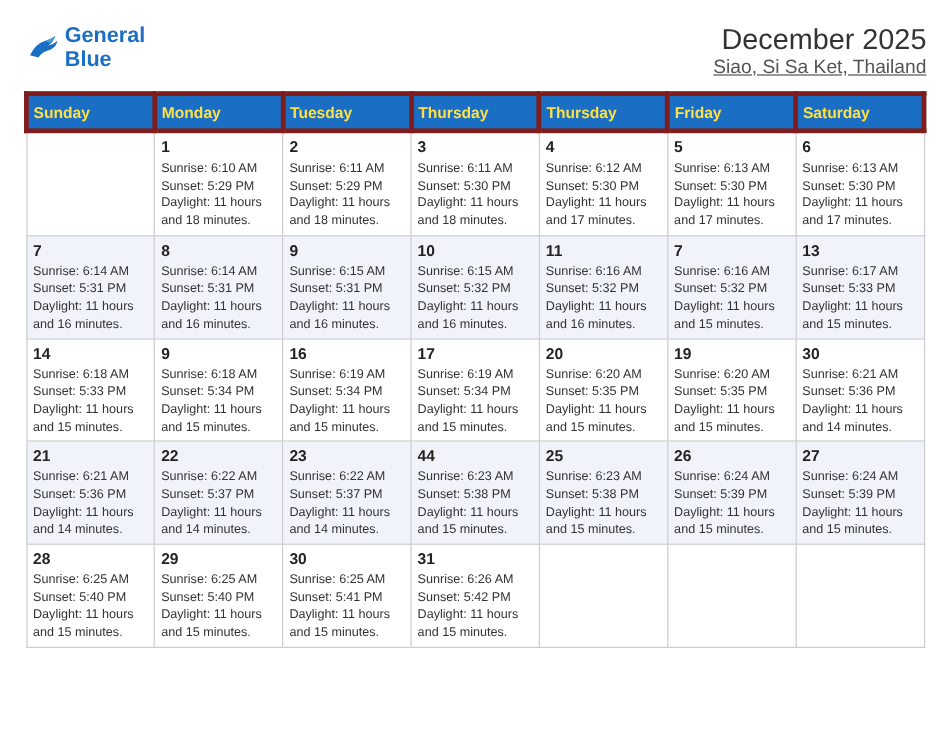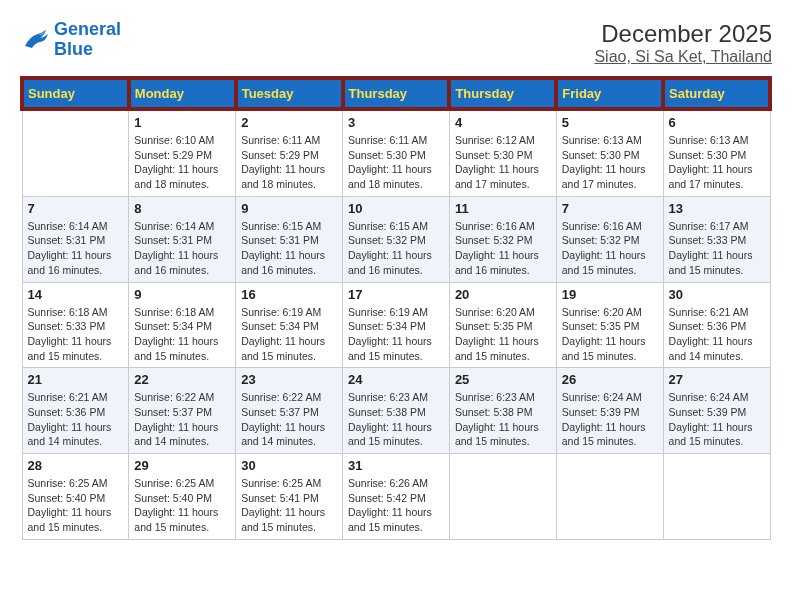--- a/index.html
+++ b/index.html
@@ -218,21 +218,21 @@
         </td>
         <td>
           <div class="day-num">22</div>
           <div class="day-info">Sunrise: 6:22 AM<br>Sunset: 5:37 PM<br>Daylight: 11 hours<br>and 14 minutes.</div>
         </td>
         <td>
           <div class="day-num">23</div>
           <div class="day-info">Sunrise: 6:22 AM<br>Sunset: 5:37 PM<br>Daylight: 11 hours<br>and 14 minutes.</div>
         </td>
         <td>
-          <div class="day-num">24</div>
+          <div class="day-num">44</div>
           <div class="day-info">Sunrise: 6:23 AM<br>Sunset: 5:38 PM<br>Daylight: 11 hours<br>and 15 minutes.</div>
         </td>
         <td>
           <div class="day-num">25</div>
           <div class="day-info">Sunrise: 6:23 AM<br>Sunset: 5:38 PM<br>Daylight: 11 hours<br>and 15 minutes.</div>
         </td>
         <td>
           <div class="day-num">26</div>
           <div class="day-info">Sunrise: 6:24 AM<br>Sunset: 5:39 PM<br>Daylight: 11 hours<br>and 15 minutes.</div>
         </td>

